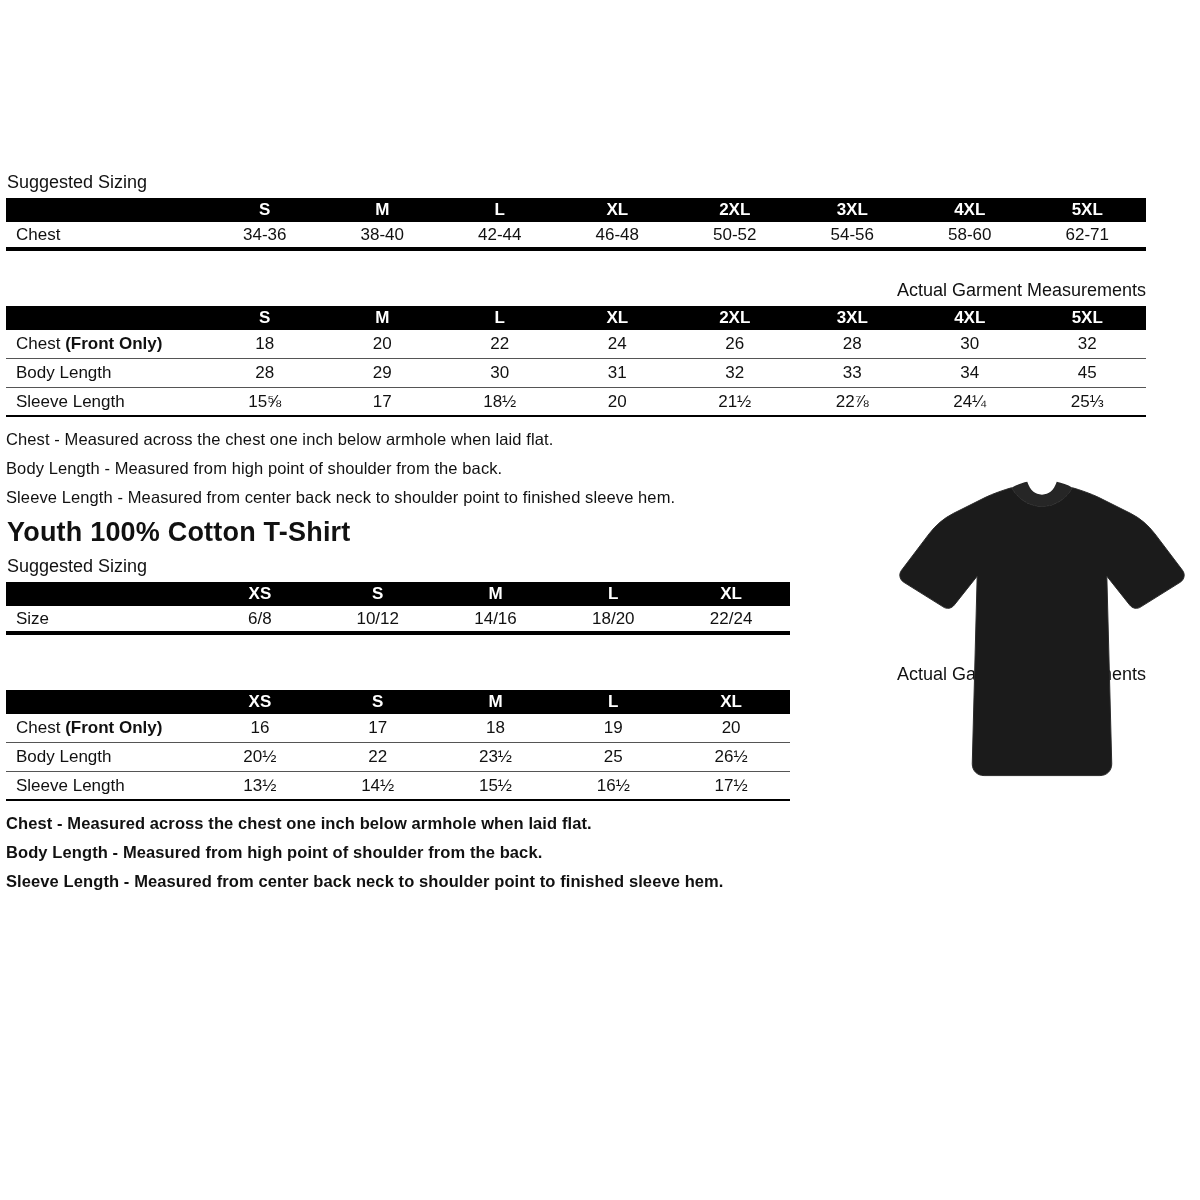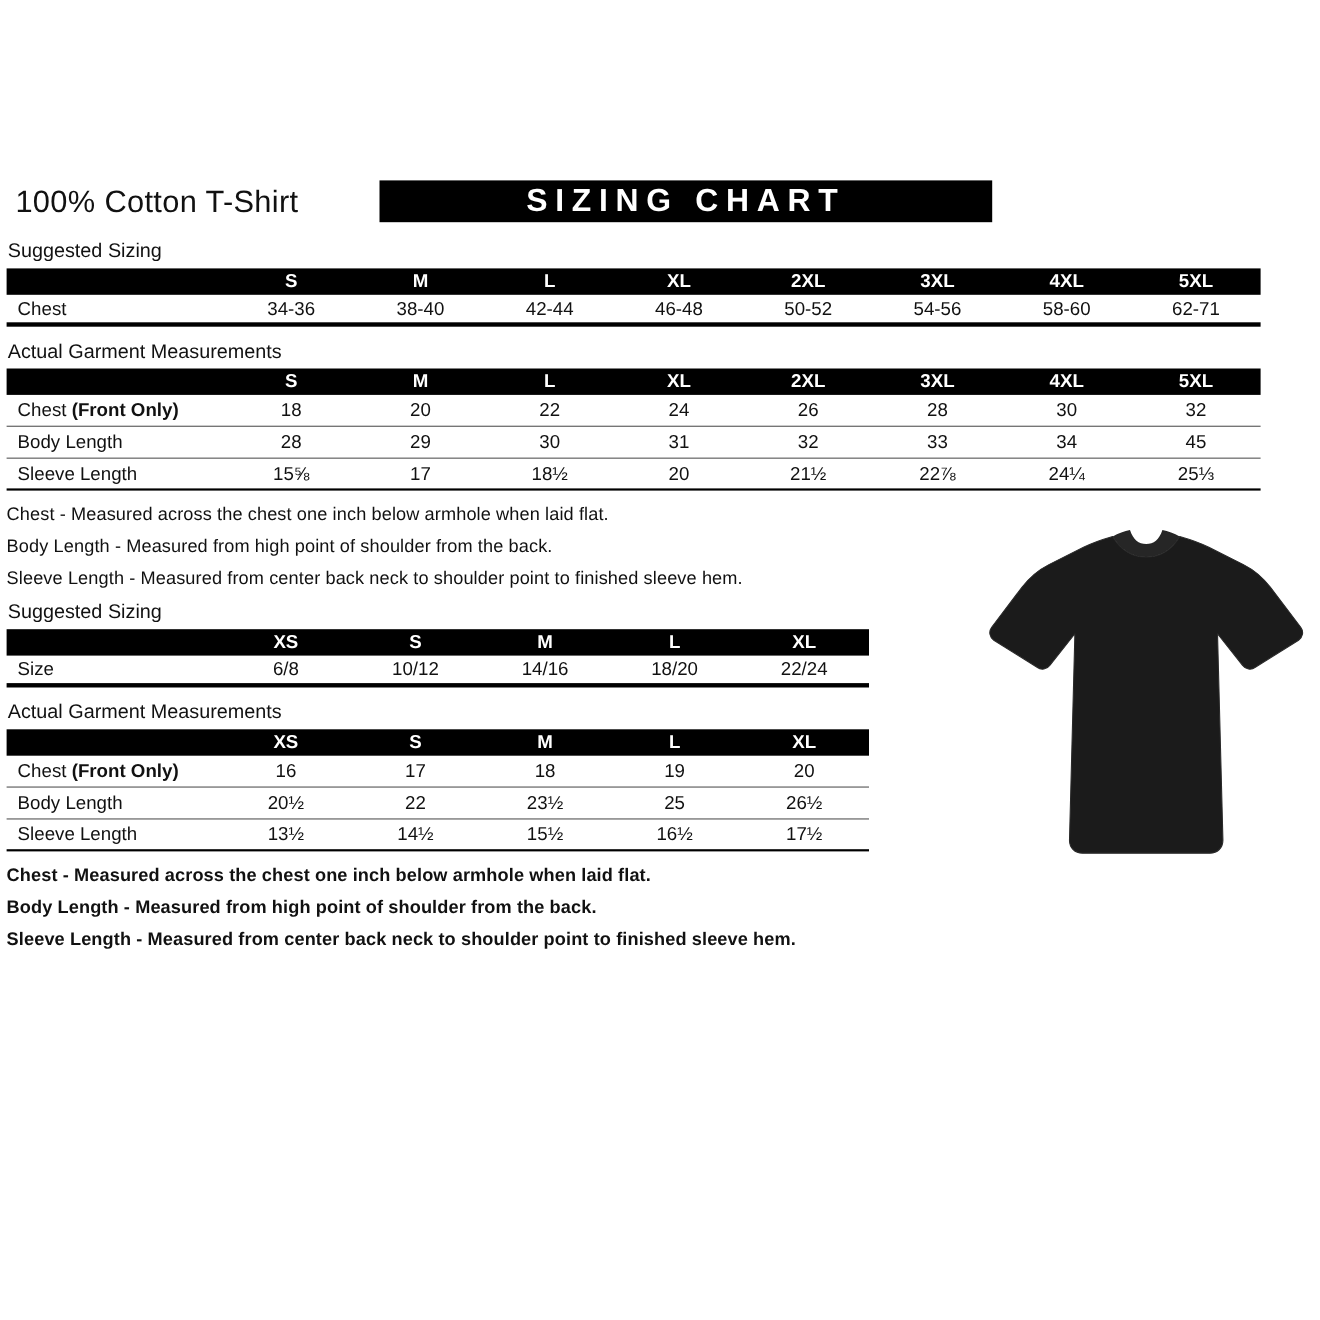--- a/index.html
+++ b/index.html
@@ -7,21 +7,21 @@
   body { font-family:"Liberation Sans", sans-serif; color:#111; }
   .page { position:relative; width:1200px; height:1200px; background:#fff; overflow:hidden; }
   .content { position:absolute; left:6px; top:164px; width:1140px; }
 
   .top-row { position:relative; height:42px; margin-bottom:12px; }
   .title { position:absolute; left:8px; top:4px; font-size:28px; font-weight:400; letter-spacing:0.3px; }
   .banner { position:absolute; left:339px; top:0; width:557px; height:38px; background:#000; color:#fff;
             font-weight:700; font-size:29px; letter-spacing:7px; text-align:center; line-height:38px; }
 
   .section-label { font-size:18px; font-weight:400; margin:8px 0 5px 1px; }
-  .section-label.gap { margin-top:12px; }
+  .section-label.gap { margin-top:29px;text-align:right; }
 
   .size-table { width:100%; }
   .size-table.adult { --labelw:200px; }
   .size-table.youth { width:784px; --labelw:195px; }
 
   .trow { display:grid; grid-template-columns: var(--labelw) repeat(var(--cols,8), 1fr); align-items:center; }
   .thead { background:#000; color:#fff; height:24px; }
   .thead .th { text-align:center; font-weight:700; font-size:17px; line-height:24px; }
   .tbody { height:29px; border-bottom:1.5px solid #555; }
   .size-table .tbody:last-child { border-bottom:2.5px solid #000; }
@@ -38,24 +38,20 @@
   .youth-title { font-size:27px; font-weight:700; margin:4px 0 8px 1px; letter-spacing:0.2px; }
 
   .tshirt { position:absolute; left:893px; top:474px; width:298px; height:334px; }
 </style>
 </head>
 <body>
 
 <div class="page">
   <div class="content">
 
-    <div class="top-row">
-      <h1 class="title">100% Cotton T-Shirt</h1>
-      <div class="banner">SIZING CHART</div>
-    </div>
 
     <div class="section-label">Suggested Sizing</div>
     <div class="size-table adult suggested" style="--cols: 8;">
         <div class="trow thead">
           <div class="th corner"></div>
           <div class="th">S</div>
           <div class="th">M</div>
           <div class="th">L</div>
           <div class="th">XL</div>
           <div class="th">2XL</div>
@@ -123,20 +119,21 @@
           <div class="td val">25⅓</div>
         </div>
       </div>
 
     <div class="notes">
         <div class="note">Chest - Measured across the chest one inch below armhole when laid flat.</div>
         <div class="note">Body Length - Measured from high point of shoulder from the back.</div>
         <div class="note">Sleeve Length - Measured from center back neck to shoulder point to finished sleeve hem.</div>
       </div>
 
+    <h2 class="youth-title">Youth 100% Cotton T-Shirt</h2>
 
     <div class="section-label">Suggested Sizing</div>
     <div class="size-table youth suggested" style="--cols: 5;">
         <div class="trow thead">
           <div class="th corner"></div>
           <div class="th">XS</div>
           <div class="th">S</div>
           <div class="th">M</div>
           <div class="th">L</div>
           <div class="th">XL</div>

